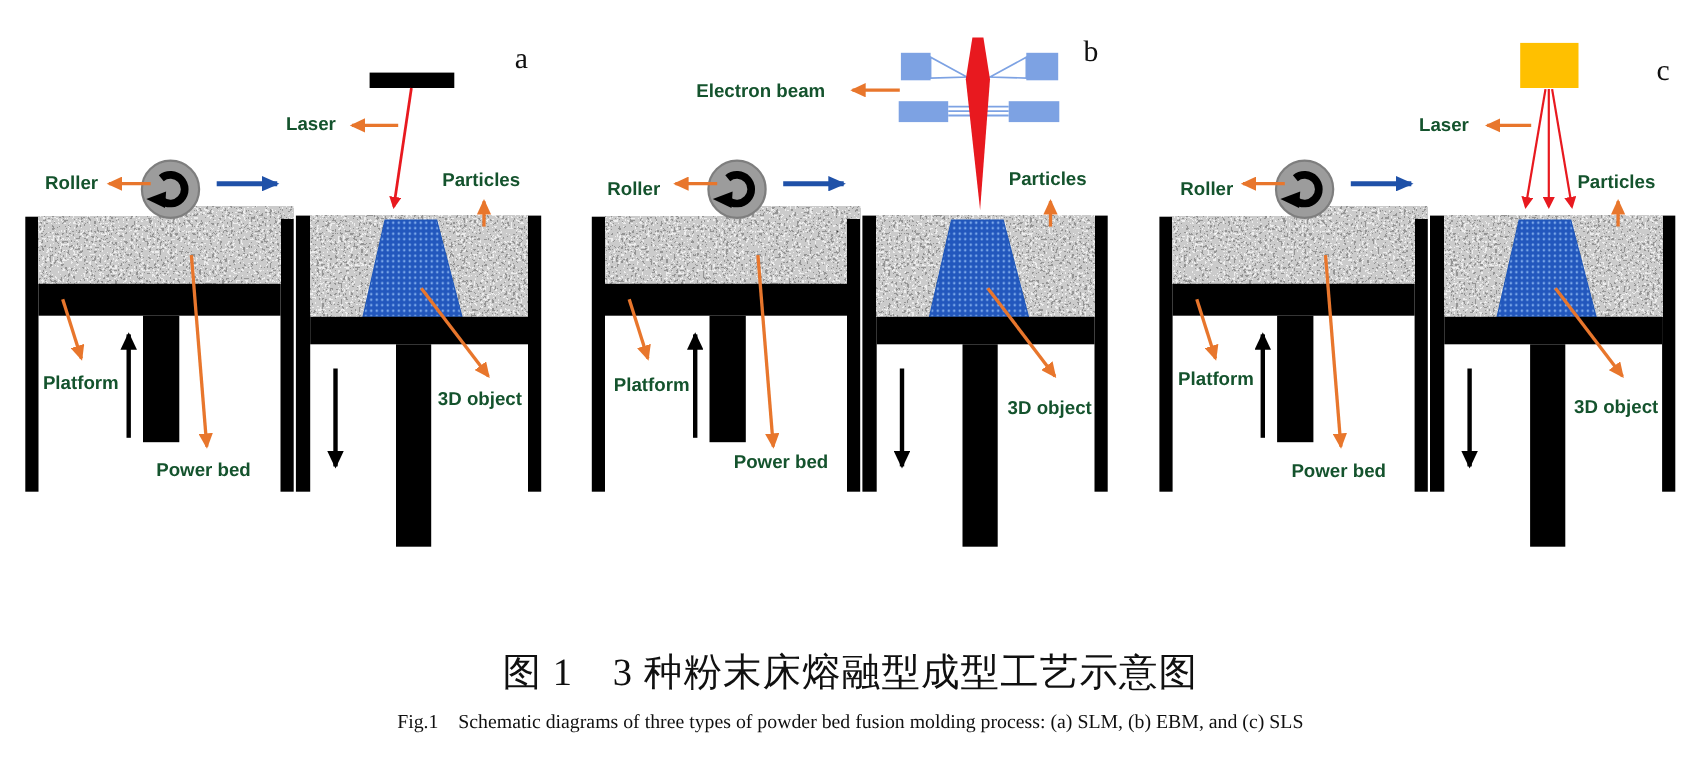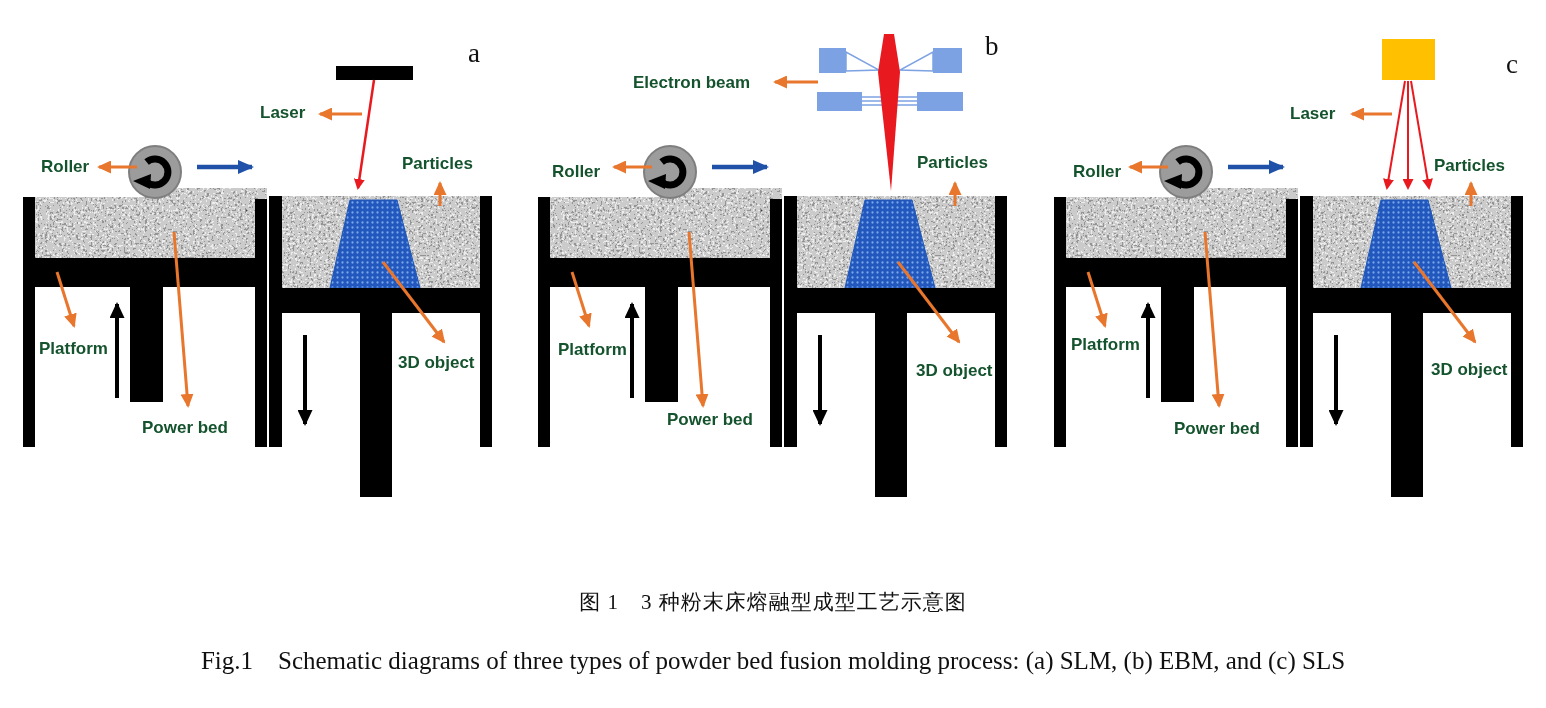--- a/index.html
+++ b/index.html
@@ -14,22 +14,22 @@
     font-weight:bold;font-size:17px;color:#14532d;white-space:nowrap;line-height:1.1;
   }
   .letter{
     position:absolute;font-family:"Liberation Serif","DejaVu Serif",serif;
     font-size:27px;color:#101010;line-height:1;
   }
   .cap{
     position:absolute;left:0;width:100%;text-align:center;color:#101010;
     font-family:"Liberation Serif","DejaVu Serif",serif;white-space:pre;
   }
-  #cap-zh{top:588px;font-size:21px;letter-spacing:1px;}
-  #cap-en{top:644px;font-size:25px;}
+  #cap-zh{top:588px;font-size:35px;letter-spacing:1px;}
+  #cap-en{top:644px;font-size:18px;}
 </style>
 </head>
 <body>
 
 <div class="fig">
 
   <svg class="canvas" width="1546" height="560" viewBox="0 0 1546 560">
     <defs>
       <filter id="powder" x="0%" y="0%" width="100%" height="100%">
         <feTurbulence type="fractalNoise" baseFrequency="0.42" numOctaves="2" seed="7" result="t"></feTurbulence>

